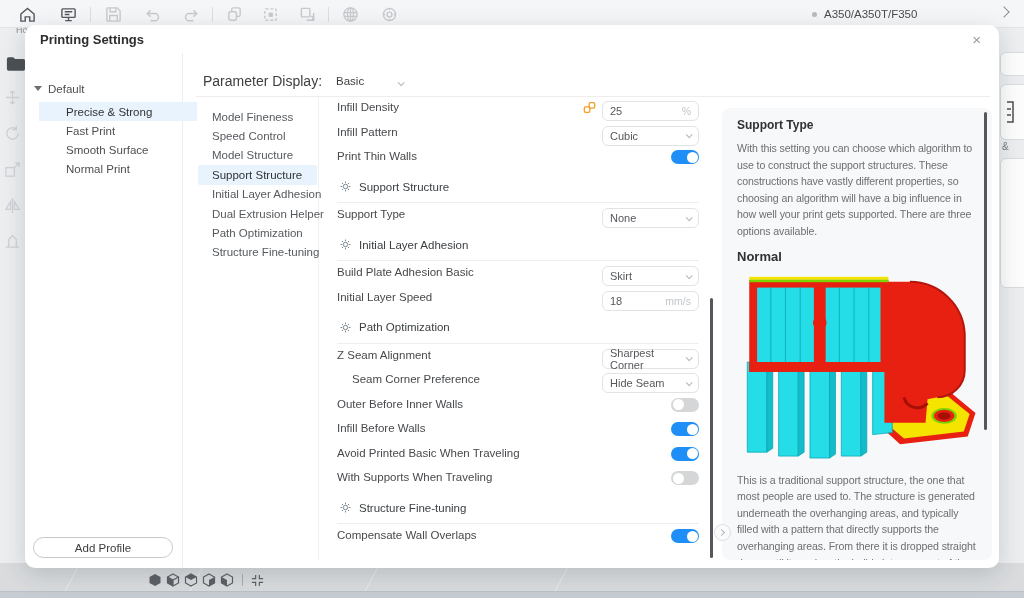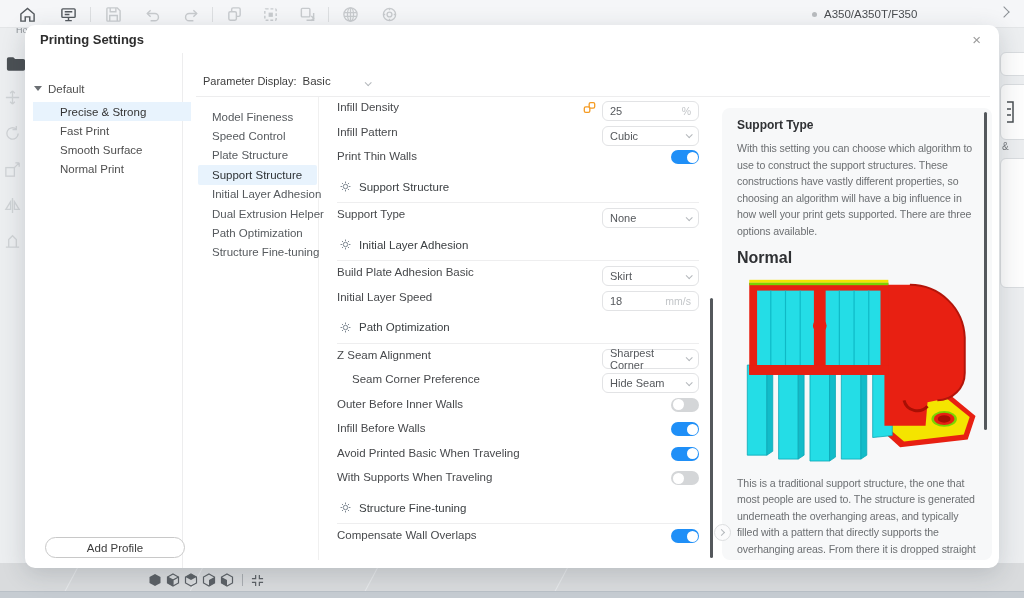--- a/index.html
+++ b/index.html
@@ -32,29 +32,29 @@
   .dialog { position:absolute; left:25px; top:25px; width:974px; height:543px; background:#ffffff; border-radius:10px;
             box-shadow:0 6px 24px rgba(40,50,60,.18); z-index:10; }
   .dlg-title { position:absolute; left:15px; top:7px; font-size:13px; font-weight:bold; color:#2e2e2e; }
   .dlg-close { position:absolute; right:14px; top:4px; font-size:15px; color:#9b9b9b; cursor:pointer; padding:2px 4px; }
 
   
   .profiles { position:absolute; left:0; top:28px; bottom:0; width:158px; border-right:1px solid #ededee; }
   .tree-parent { position:absolute; left:0; top:26px; width:138px; height:19px; display:flex; align-items:center; }
   .tree-caret { width:0; height:0; border-left:4px solid transparent; border-right:4px solid transparent; border-top:5px solid #6b6f73; margin:0 6px 0 9px; }
   .tree-parent span { font-size:11.5px; color:#4e4e4e; }
-  .tree-item { position:absolute; left:8px; width:158px; height:19px; display:flex; align-items:center; padding-left:27px; font-size:11.5px; color:#4e4e4e; cursor:pointer; }
+  .tree-item { position:absolute; left:14px; width:158px; height:19px; display:flex; align-items:center; padding-left:27px; font-size:11.5px; color:#4e4e4e; cursor:pointer; }
   .tree-item.selected { background:#e8f3fd; color:#333; }
-  .add-profile { position:absolute; left:20px; bottom:10px; width:140px; height:21px; border:1px solid #c8c8c8; border-radius:11px;
+  .add-profile { position:absolute; left:8px; bottom:10px; width:140px; height:21px; border:1px solid #c8c8c8; border-radius:11px;
                  background:#fff; font-size:11.5px; color:#3c3c3c; display:flex; align-items:center; justify-content:center; cursor:pointer; }
 
   
   .param-bar { position:absolute; left:171px; top:41px; right:9px; height:30px; display:flex; align-items:center; }
-  .param-label { margin-left:7px; font-size:11px; color:#3e3e3e; }
-  .param-value { margin-left:6px; font-size:11.5px; color:#3e3e3e; cursor:pointer; }
+  .param-label { margin-left:7px; font-size:14px; color:#3e3e3e; }
+  .param-value { margin-left:14px; font-size:11.5px; color:#3e3e3e; cursor:pointer; }
   .param-chev { margin-left:34px; }
   .chev { display:inline-block; width:5px; height:5px; border-right:1.3px solid #b4b8bc; border-bottom:1.3px solid #b4b8bc; transform:rotate(45deg) translateY(-1px); }
   .hdiv { position:absolute; left:171px; top:71px; right:9px; height:1px; background:#ededee; }
   .vdiv { position:absolute; left:293px; top:72px; bottom:8px; width:1px; background:#f0f0f0; }
 
   
   .nav { position:absolute; left:173px; top:82px; width:119px; }
   .nav-item { height:19.4px; display:flex; align-items:center; padding-left:14px; font-size:11.5px; color:#565a5e; border-radius:2px; cursor:pointer; white-space:nowrap; }
   .nav-item.selected { background:#e8f3fd; color:#2f3336; }
 
@@ -77,21 +77,21 @@
   .toggle.on  .knob { right:1.5px; }
   .toggle.off .knob { left:1.5px; }
 
   
   .scroll-thumb { position:absolute; width:3px; border-radius:2px; background:#54585c; }
 
   
   .detail { position:absolute; left:697px; top:83px; width:270px; height:452px; background:#f7f8f9; border-radius:8px; padding:10px 14px 8px 15px; overflow:hidden; }
   .detail h3 { font-size:12px; color:#2f3134; font-weight:bold; margin-bottom:8px; }
   .detail p { font-size:10.6px; line-height:16.6px; color:#6c6f72; letter-spacing:-0.1px; }
-  .detail h4 { font-size:16px; color:#2f3134; font-weight:bold; margin:9px 0 4px 0; }
+  .detail h4 { font-size:13px; color:#2f3134; font-weight:bold; margin:9px 0 4px 0; }
   .preview { width:240px; height:192px; }
   .collapse-btn { position:absolute; left:689px; top:499px; width:17px; height:17px; border-radius:50%; background:#fbfbfc; border:1px solid #dcdee0;
                   display:flex; align-items:center; justify-content:center; cursor:pointer; z-index:11; }
   .collapse-btn .chev { transform:rotate(-45deg); margin-left:-2px; }
 </style>
 </head>
 <body>
 
 <div id="screen">
 
@@ -250,21 +250,21 @@
     <div class="vdiv"></div>
 
     <div class="nav">
       <div class="nav-item">
           <span>Model Fineness</span>
         </div>
       <div class="nav-item">
           <span>Speed Control</span>
         </div>
       <div class="nav-item">
-          <span>Plate Structure</span>
+          <span>Model Structure</span>
         </div>
       <div class="nav-item selected">
           <span>Support Structure</span>
         </div>
       <div class="nav-item">
           <span>Initial Layer Adhesion</span>
         </div>
       <div class="nav-item">
           <span>Dual Extrusion Helper</span>
         </div>

